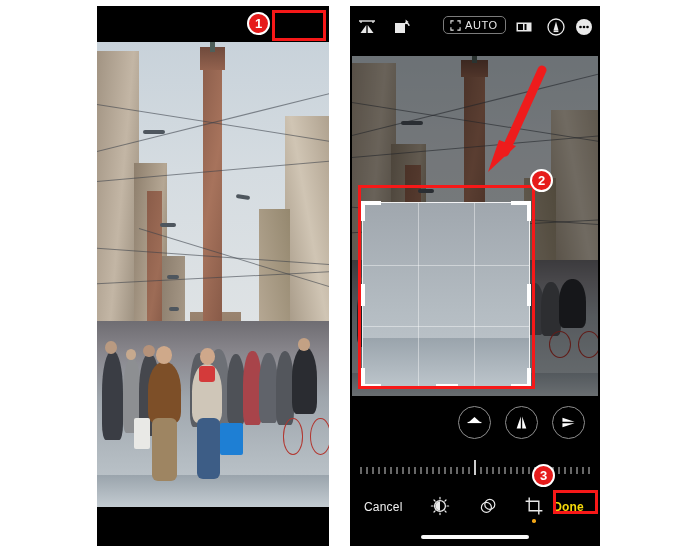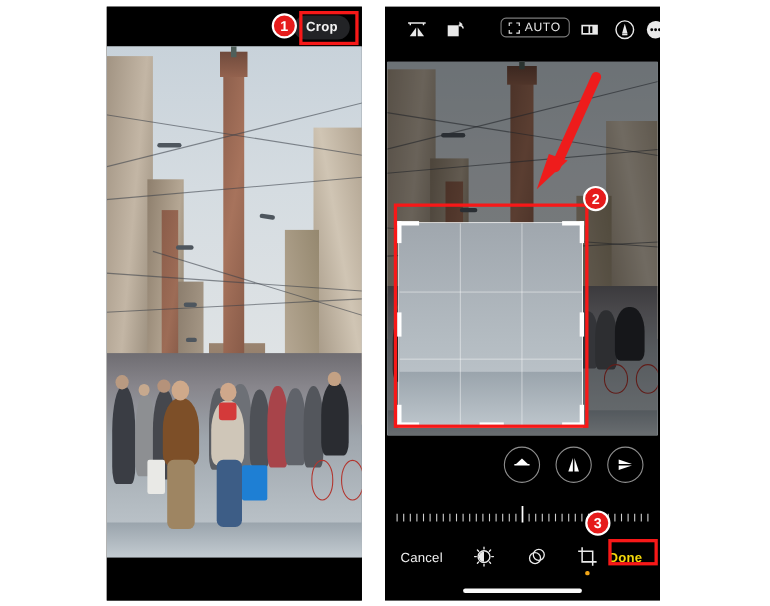--- a/index.html
+++ b/index.html
@@ -117,21 +117,21 @@
   .head { position: absolute; border-radius: 50%; }
   .manA { background:#7d4f28; }
   .womA { background:#cfc6b8; }
   .scarf { position:absolute; background:#d43a3a; border-radius:3px; }
   .bluebag { position:absolute; background:#1e7fd4; border-radius:2px; }
   .whitebag{ position:absolute; background:#e9e9e6; border-radius:2px; }
   .bike { position:absolute; border:1.5px solid #b2362f; border-radius:50%; background:transparent; }
 
   
   .rp-toolbar {
-    position: absolute; left: 12px; top: 0; width: 100%; height: 42px;
+    position: absolute; left: 0; top: 0; width: 100%; height: 42px;
   }
   .tb-icon {
     position: absolute; top: 11px;
     width: 20px; height: 20px;
     color: #e9e9e9;
   }
   .auto-chip {
     position: absolute; left: 93px; top: 10px;
     display: flex; align-items: center; gap: 4px;
     padding: 2px 7px 2px 6px;
@@ -208,23 +208,20 @@
 
   .arrow { position: absolute; left: 480px; top: 60px; width: 70px; height: 120px; }
 </style>
 </head>
 <body>
 
 <div class="canvas">
 
   <div class="panel" id="panel-left">
 
-    <div class="lp-topbar">
-      <div class="crop-btn">Crop</div>
-    </div>
 
     <div class="lp-photo">
       <div class="photo">
         <div class="sky"></div>
 
         <div class="bld bldL1"></div>
         <div class="bld bldL2"></div>
         <div class="bld bldL3"></div>
         <div class="bld bldR1"></div>
         <div class="bld bldR2"></div>

